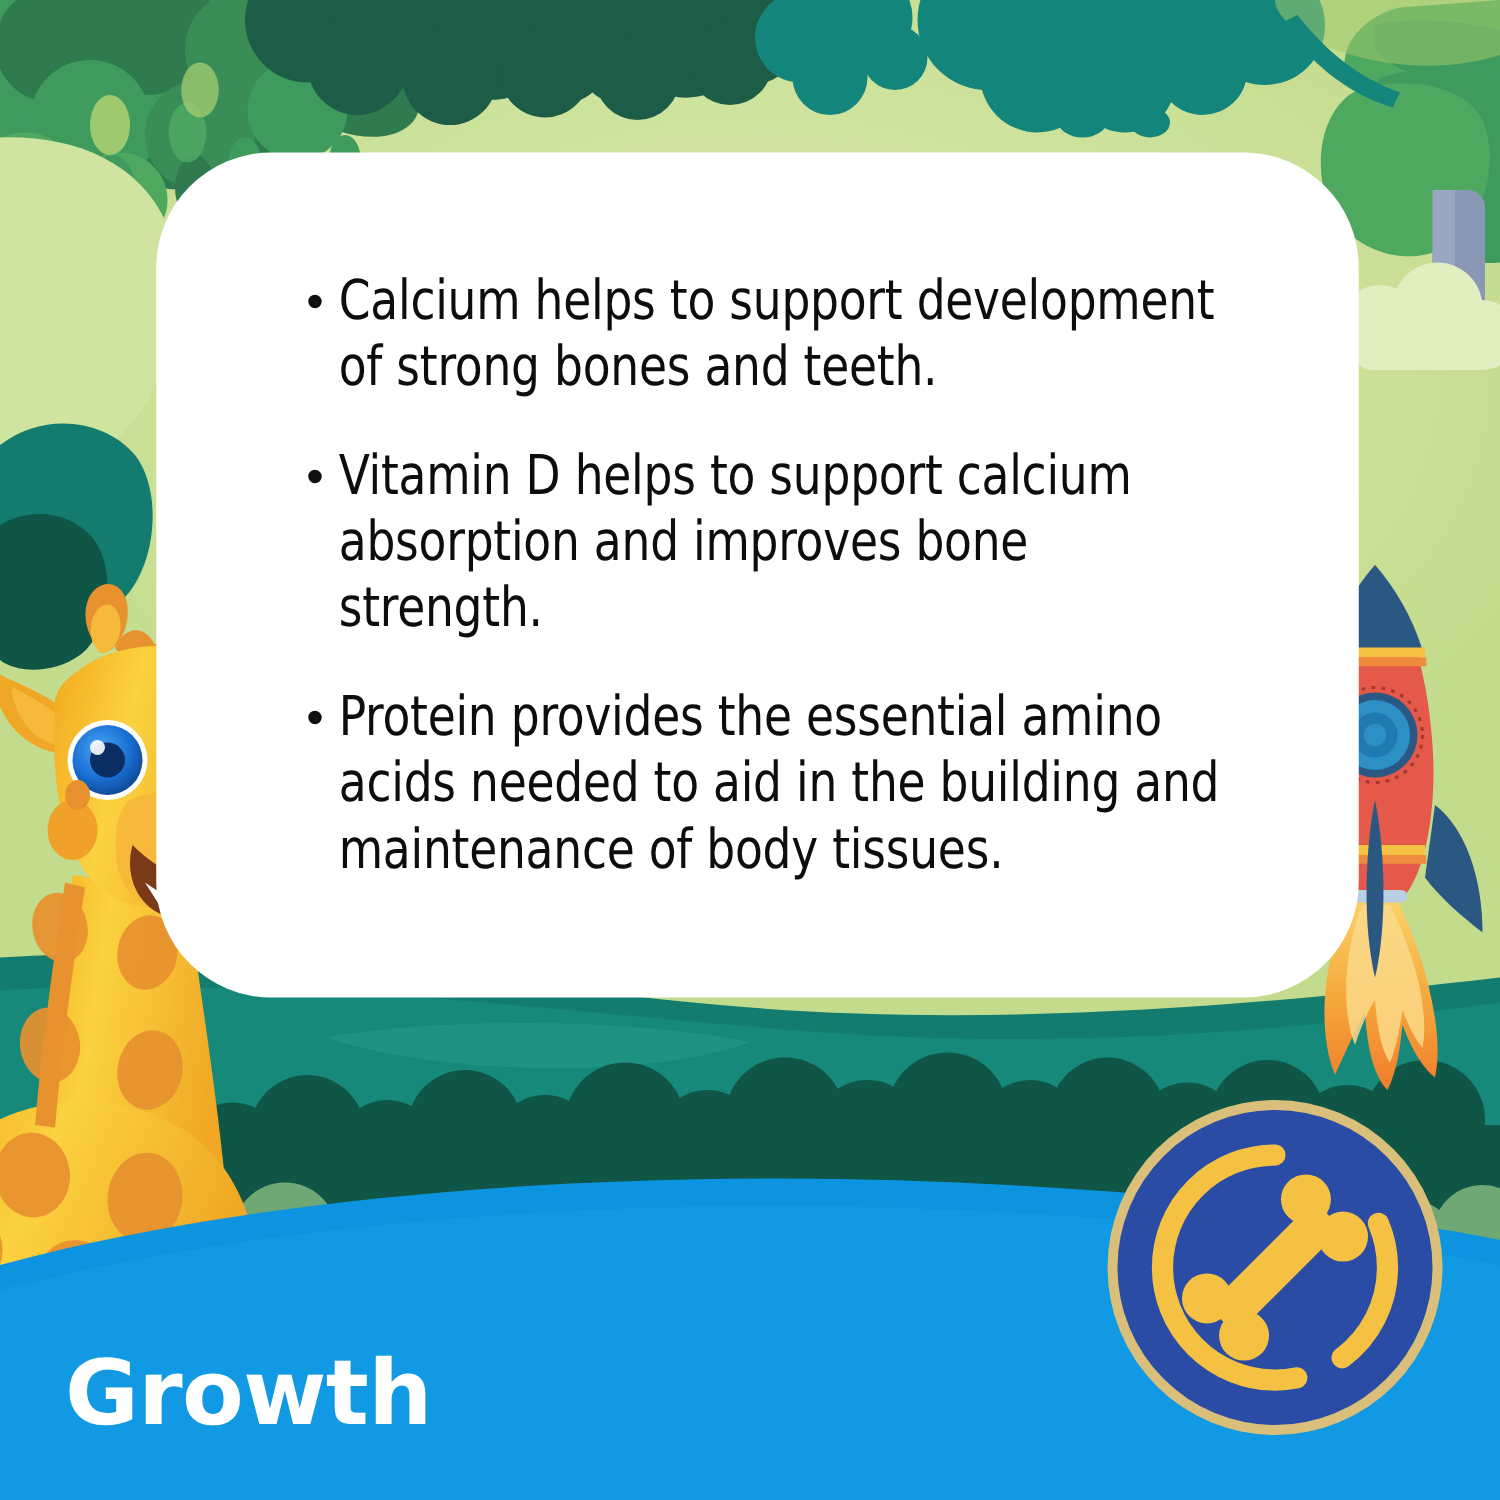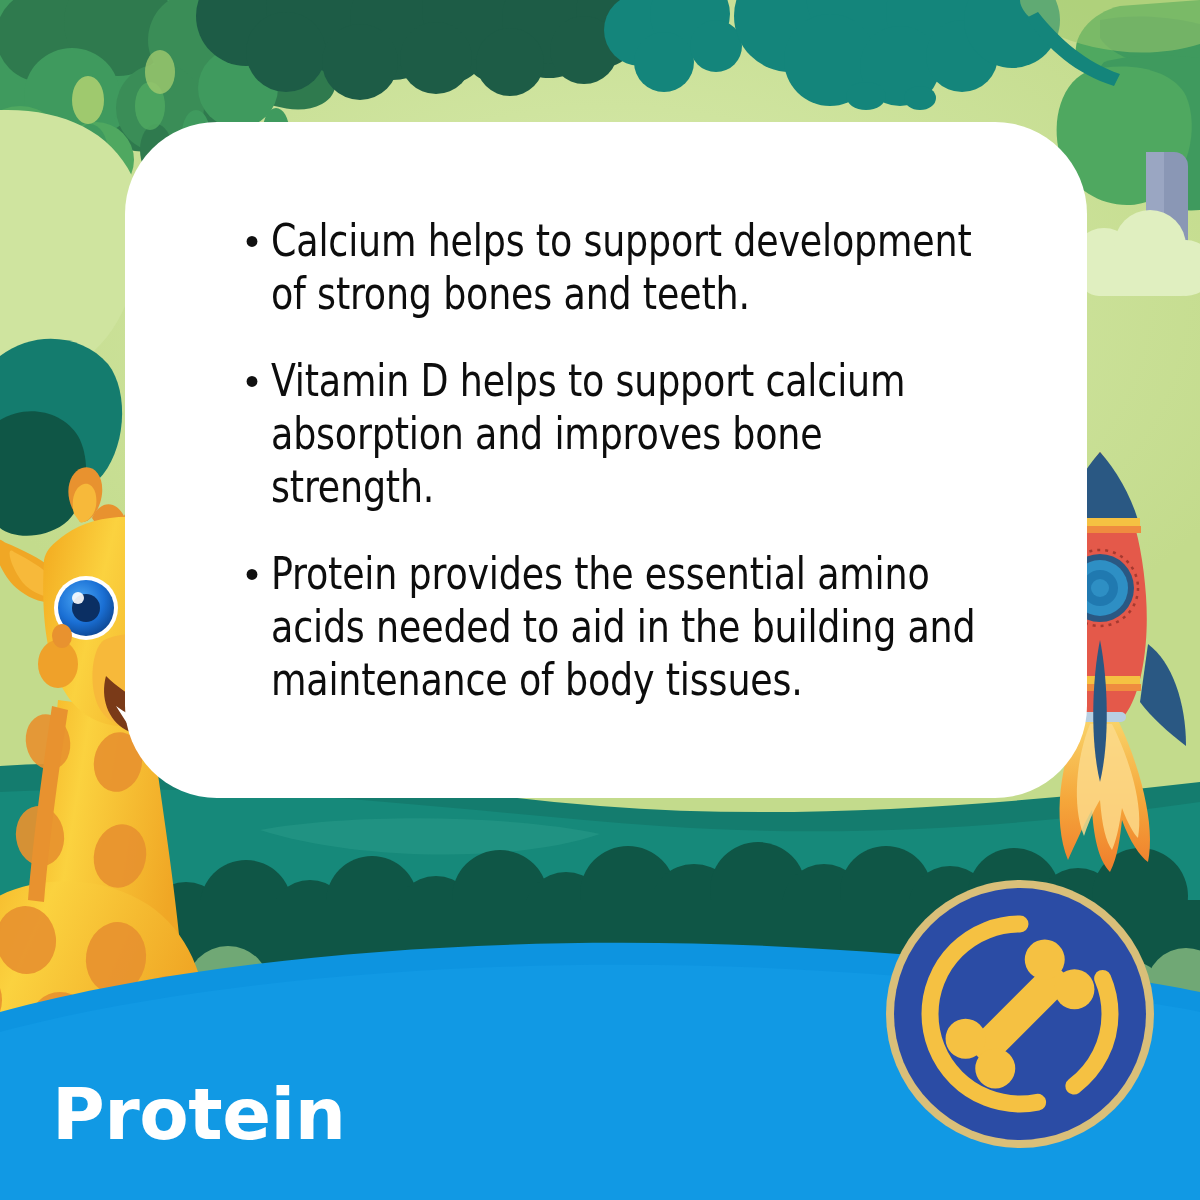--- a/index.html
+++ b/index.html
@@ -410,15 +410,15 @@
 
     <g transform="rotate(-45 136 136)">
       <rect x="76" y="120" width="120" height="32" rx="16" fill="#f5c142"></rect>
       <circle cx="80" cy="115" r="20" fill="#f5c142"></circle>
       <circle cx="80" cy="157" r="20" fill="#f5c142"></circle>
       <circle cx="192" cy="115" r="20" fill="#f5c142"></circle>
       <circle cx="192" cy="157" r="20" fill="#f5c142"></circle>
     </g>
   </svg>
 
-  <div class="footer-title">Protein</div>
+  <div class="footer-title">Growth</div>
 
 </div>
 
 </body></html>

